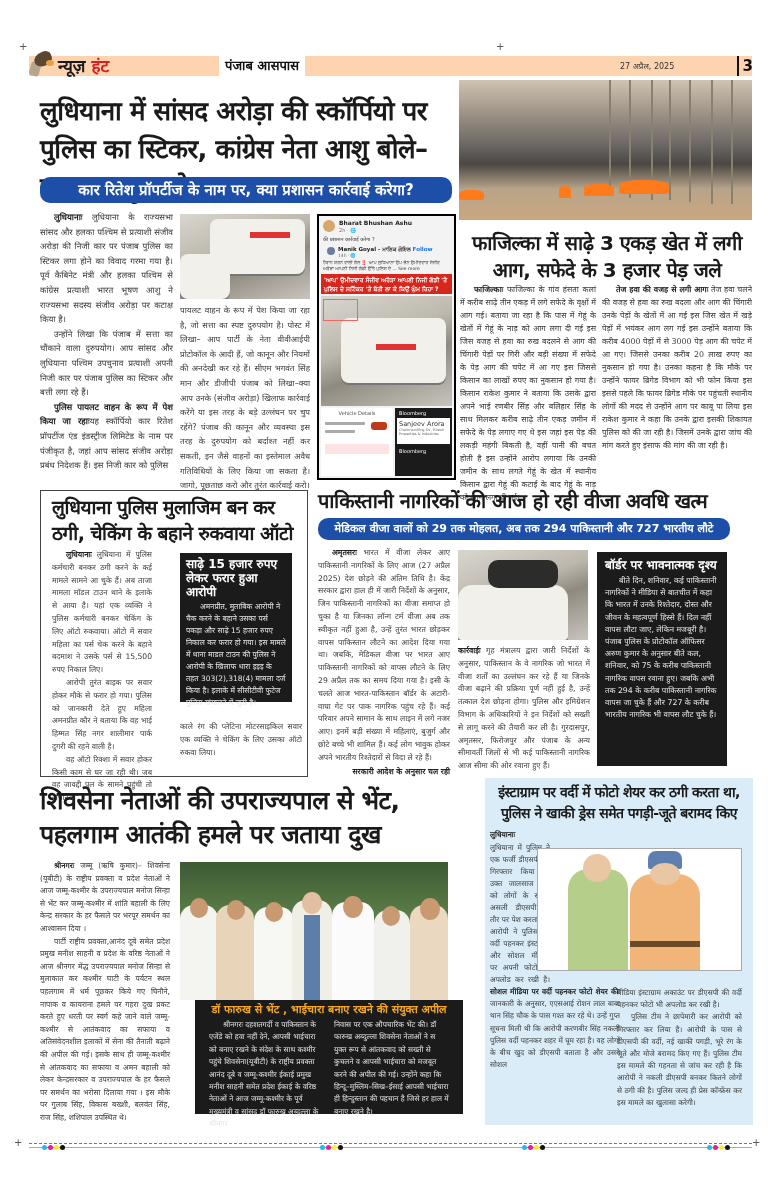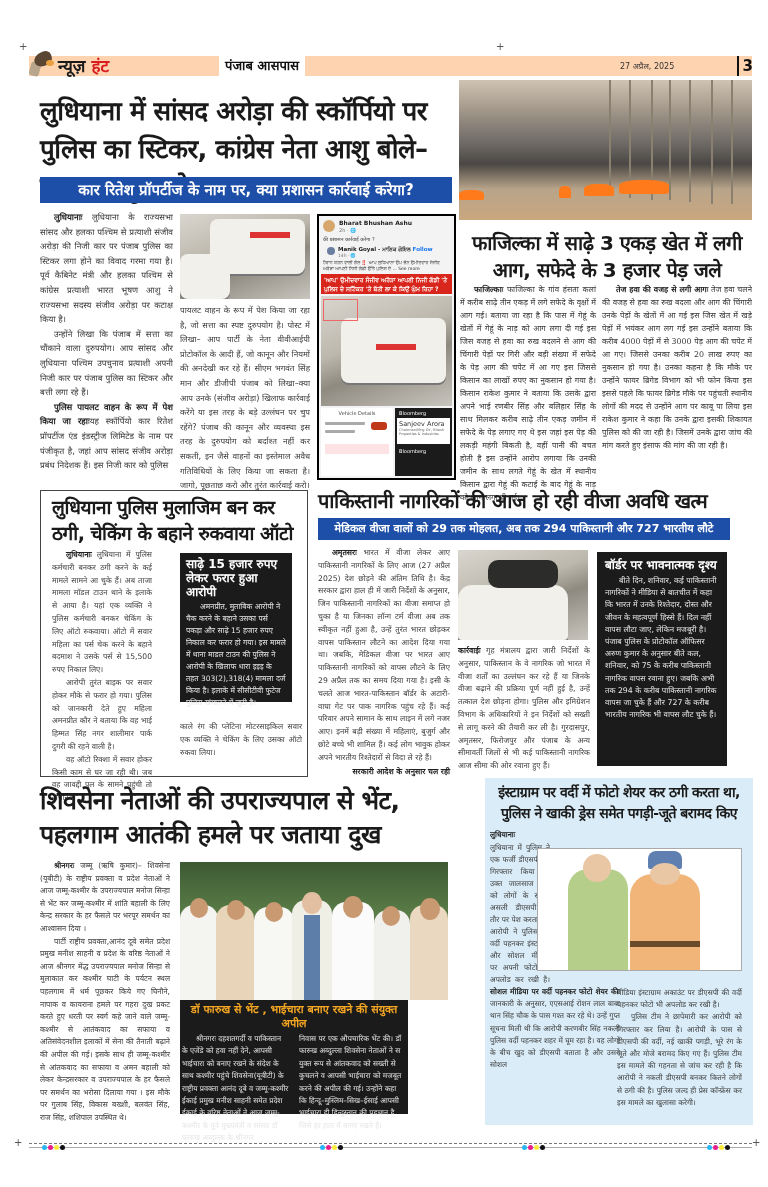--- a/index.html
+++ b/index.html
@@ -20,21 +20,21 @@
   .logo-text { font-weight: bold; font-size: 17px; line-height: 20px; margin-left: 2px; }
   .logo-text .w1 { color: #1a1a1a; }
   .logo-text .w2 { color: #d81e1e; }
   .section-name { left: 219px; top: 56px; width: 86px; height: 20px; background: #fff; font-weight: bold; font-size: 13px; text-align: center; line-height: 20px; color: #111; }
   .date { left: 620px; top: 60px; font-size: 8px; color: #333; }
   .page-no { left: 737px; top: 56px; width: 16px; height: 20px; border-left: 2px solid #111; font-weight: bold; font-size: 15px; line-height: 20px; text-align: right; color: #111; }
 
   
   .hl { font-weight: bold; color: #1a1a1a; letter-spacing: -0.5px; }
   .hl-main { left: 40px; top: 92px; width: 415px; font-size: 26px; line-height: 38px; }
-  .subbar-blue { background: #1e4fa8; color: #fff; font-weight: bold; text-align: center; }
+  .subbar-blue { background: #1e4fa8; color: #fff; font-weight: bold; text-align: center; border-radius: 10px; }
   .sub-main { left: 40px; top: 177px; width: 412px; height: 26px; font-size: 15px; line-height: 26px; }
 
   .col { font-size: 8.4px; line-height: 14.6px; color: #3a3a3a; text-align: justify; }
   .col b { color: #222; }
   .indent { text-indent: 14px; }
 
   
   .photo { position: absolute; overflow: hidden; }
   .car-photo { background: linear-gradient(160deg, #d9d6cf 0%, #bdb8ad 40%, #8f8a80 60%, #c8c5be 100%); }
   .car-shape { position:absolute; background:#f2f0ea; border-radius:8px; box-shadow: 0 2px 0 #777; }
@@ -198,21 +198,21 @@
   <div class="person" style="left:112px;width:40px;height:100px;background:#f0efe6;"></div>
   <div style="position:absolute;left:124px;bottom:0;width:16px;height:85px;background:#5d7ea8;"></div>
   <div class="head" style="left:122px;top:30px;width:20px;height:22px;background:#e3bfa1;"></div>
   <div class="person" style="left:152px;width:42px;height:98px;background:#fbfbfb;"></div>
   <div class="head" style="left:163px;top:34px;width:20px;height:22px;"></div>
   <div class="person" style="left:194px;width:36px;height:90px;background:#f0f0ec;"></div>
   <div class="head" style="left:202px;top:44px;width:18px;height:20px;"></div>
   <div class="person" style="left:230px;width:38px;height:95px;background:#ead8c0;"></div>
   <div class="head" style="left:240px;top:36px;width:20px;height:22px;"></div>
 </div>
-<div class="abs box-black" style="left:180px;top:1000px;width:228px;height:114px;padding:3px 2px;">
+<div class="abs box-black" style="left:195px;top:1000px;width:268px;height:114px;padding:3px 14px;">
   <div class="box-title" style="color:#f5a623;font-size:11px;line-height:14px;text-align:center;">डॉ फारुख से भेंट , भाईचारा बनाए रखने की संयुक्त अपील</div>
   <div style="display:flex;gap:10px;margin-top:2px;">
     <div class="col indent" style="color:#e6e6e6;font-size:7.4px;line-height:12.4px;width:124px;text-align:left;"><span>श्रीनगरः</span> <span>दहशतगर्दी व पाकिस्तान के एजेंडे को हवा नहीं देने, आपसी भाईचारा को बनाए रखने के संदेश के साथ कश्मीर पहुंचे शिवसेना(यूबीटी) के राष्ट्रीय प्रवक्ता आनंद दूबे व जम्मू-कश्मीर ईकाई प्रमुख मनीश साहनी समेत प्रदेश ईकाई के वरिष्ठ नेताओं ने आज जम्मू-कश्मीर के पूर्व मुख्यमंत्री व सांसद डॉ फारुख अब्दुल्ला के श्रीनगर</span></div>
     <div class="col" style="color:#e6e6e6;font-size:7.4px;line-height:12.4px;width:124px;text-align:left;">निवास पर एक औपचारिक भेंट की। डॉ फारुख अब्दुल्ला शिवसेना नेताओं ने स युक्त रूप से आंतकवाद को सख्ती से कुचलने व आपसी भाईचारा को मजबूत करने की अपील की गई। उन्होंने कहा कि हिन्दू–मुस्लिम–सिख–ईसाई आपसी भाईचारा ही हिन्दुस्तान की पहचान है जिसे हर हाल में बनाए रखने है।</div>
   </div>
 </div>
 
 <div class="abs sky-box" style="left:485px;top:778px;width:268px;height:347px;"></div>
 <div class="abs hl" style="left:490px;top:782px;width:258px;font-size:14px;line-height:21px;text-align:center;">इंस्टाग्राम पर वर्दी में फोटो शेयर कर ठगी करता था, पुलिस ने खाकी ड्रेस समेत पगड़ी-जूते बरामद किए</div>
 <div class="abs col" style="left:490px;top:829px;width:60px;font-size:7.4px;line-height:12.2px;text-align:justify;">

